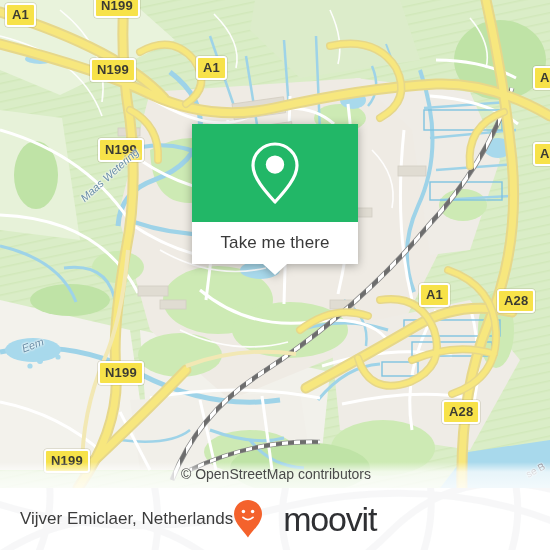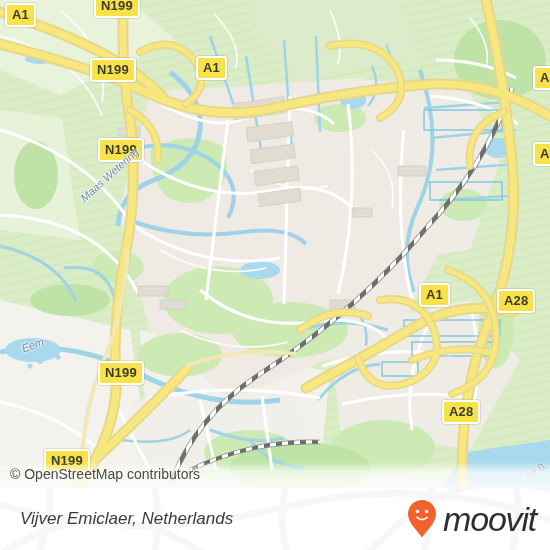--- a/index.html
+++ b/index.html
@@ -50,20 +50,21 @@
   }
 
   
   #attribution {
     position: absolute; left: 0; bottom: 0; width: 100%;
     padding: 4px 8px 6px 10px;
     font-size: 14px;
     color: #4a4a4a;
     background: linear-gradient(to bottom, rgba(255,255,255,0) 0%, rgba(255,255,255,.72) 38%, rgba(255,255,255,.86) 100%);
     pointer-events: none;
+    text-align: center;
   }
 
   
   #card {
     position: absolute;
     left: 192px; top: 124px; width: 166px;
     filter: drop-shadow(0 2px 5px rgba(0,0,0,.30));
   }
   #card-top {
     height: 98px;
@@ -92,26 +93,25 @@
     position: absolute; left: 0; top: 488px; width: 550px; height: 62px;
     background: #ffffff; overflow: hidden;
   }
   #footer-watermark {
     position: absolute; left: 0; top: -30px; width: 550px; height: 120px;
     opacity: .075;
   }
   #footer-inner {
     position: relative; z-index: 2;
     height: 100%;
-    display: flex; align-items: center; justify-content: space-between;
+    display: flex; align-items: center; 
     padding: 0 14px 0 20px;
-    font-style: italic;
   }
   #footer-title { font-size: 17px; color: #3c3c3c; white-space: nowrap; }
-  #brand { display: flex; align-items: center; gap: 6px; }
+  #brand { display: flex; align-items: center; gap: 20px; }
   #brand-word {
     font-size: 34px; color: #2f3033; letter-spacing: -1.2px;
     font-weight: 400; line-height: 1;
   }
 </style>
 </head>
 <body>
 
 <div id="app">
 
@@ -335,20 +335,32 @@
     <div class="shield" style="left:44px; top:449px;">N199</div>
 
     <div class="waterlabel" style="left:78px; top:195px; transform:rotate(-42deg); transform-origin:left top;">Maas Wetering</div>
     <div class="waterlabel" style="left:20px; top:343px; transform:rotate(-20deg); transform-origin:left top;">Eem</div>
 
     <div class="place-partial" style="left:524px; top:470px; transform:rotate(-28deg); transform-origin:left top;">se B</div>
 
     <div id="attribution">© OpenStreetMap contributors</div>
   </div>
 
+  <div id="card">
+    <div id="card-top">
+      <svg width="62" height="70" viewBox="0 0 62 70">
+        <path d="M31 6 C18.8 6 9 15.6 9 27.4 C9 40 22.5 54.5 31 64 C39.5 54.5 53 40 53 27.4 C53 15.6 43.2 6 31 6 Z" fill="none" stroke="#ffffff" stroke-width="3.2" stroke-linejoin="round"></path>
+        <circle cx="31" cy="26.6" r="9.2" fill="#ffffff"></circle>
+      </svg>
+    </div>
+    <div id="card-bottom">
+      <span id="card-label">Take me there</span>
+      <div id="card-tail"></div>
+    </div>
+  </div>
 
   <div id="footer">
     <svg id="footer-watermark" viewBox="0 0 550 120">
       <g fill="none" stroke="#9aa4ae" stroke-width="7">
         <path d="M-20,110 q120,-90 230,-10 q90,66 180,-26 q70,-70 170,-40"></path>
         <path d="M40,-20 q30,90 -30,160"></path>
         <path d="M140,-20 q40,100 -10,170"></path>
         <path d="M300,-10 q-40,80 10,150"></path>
         <path d="M420,-20 q30,90 -20,160"></path>
         <path d="M500,-20 q40,80 -10,160"></path>

